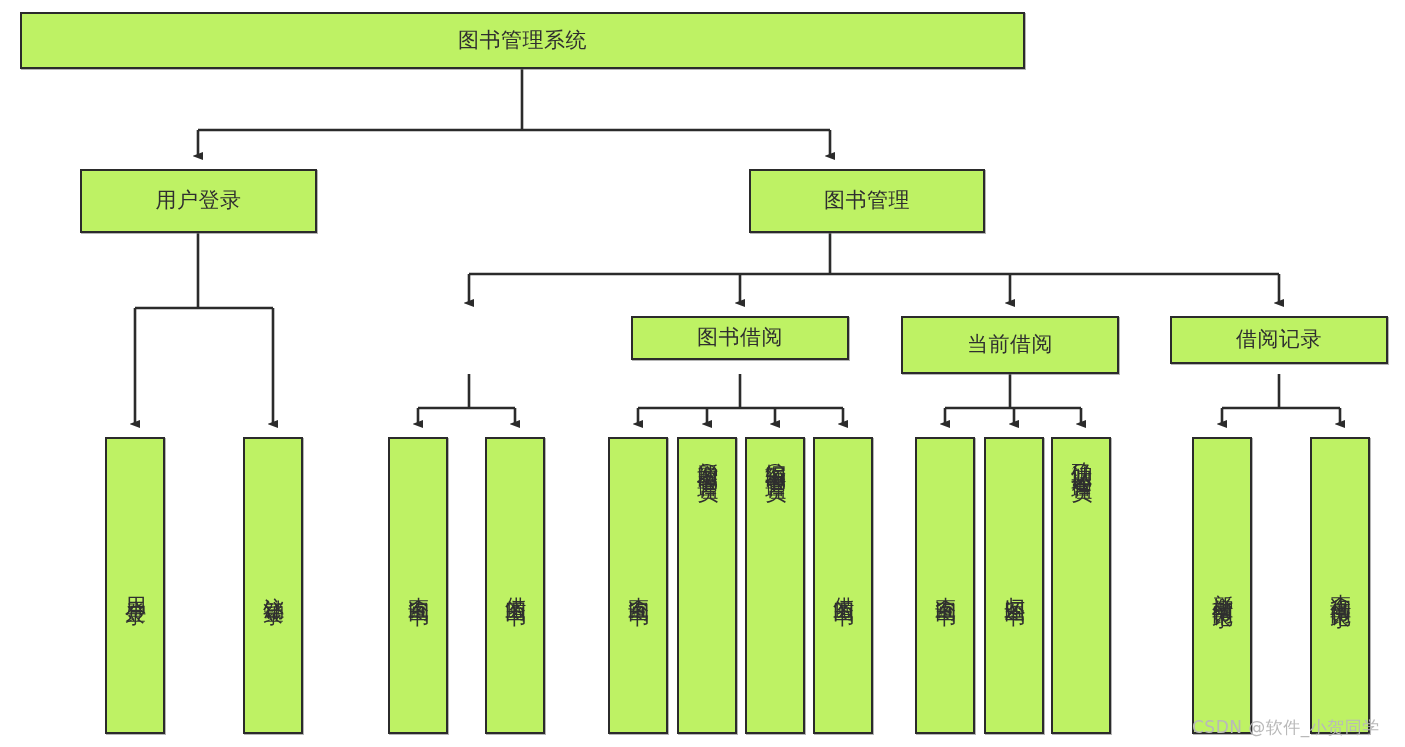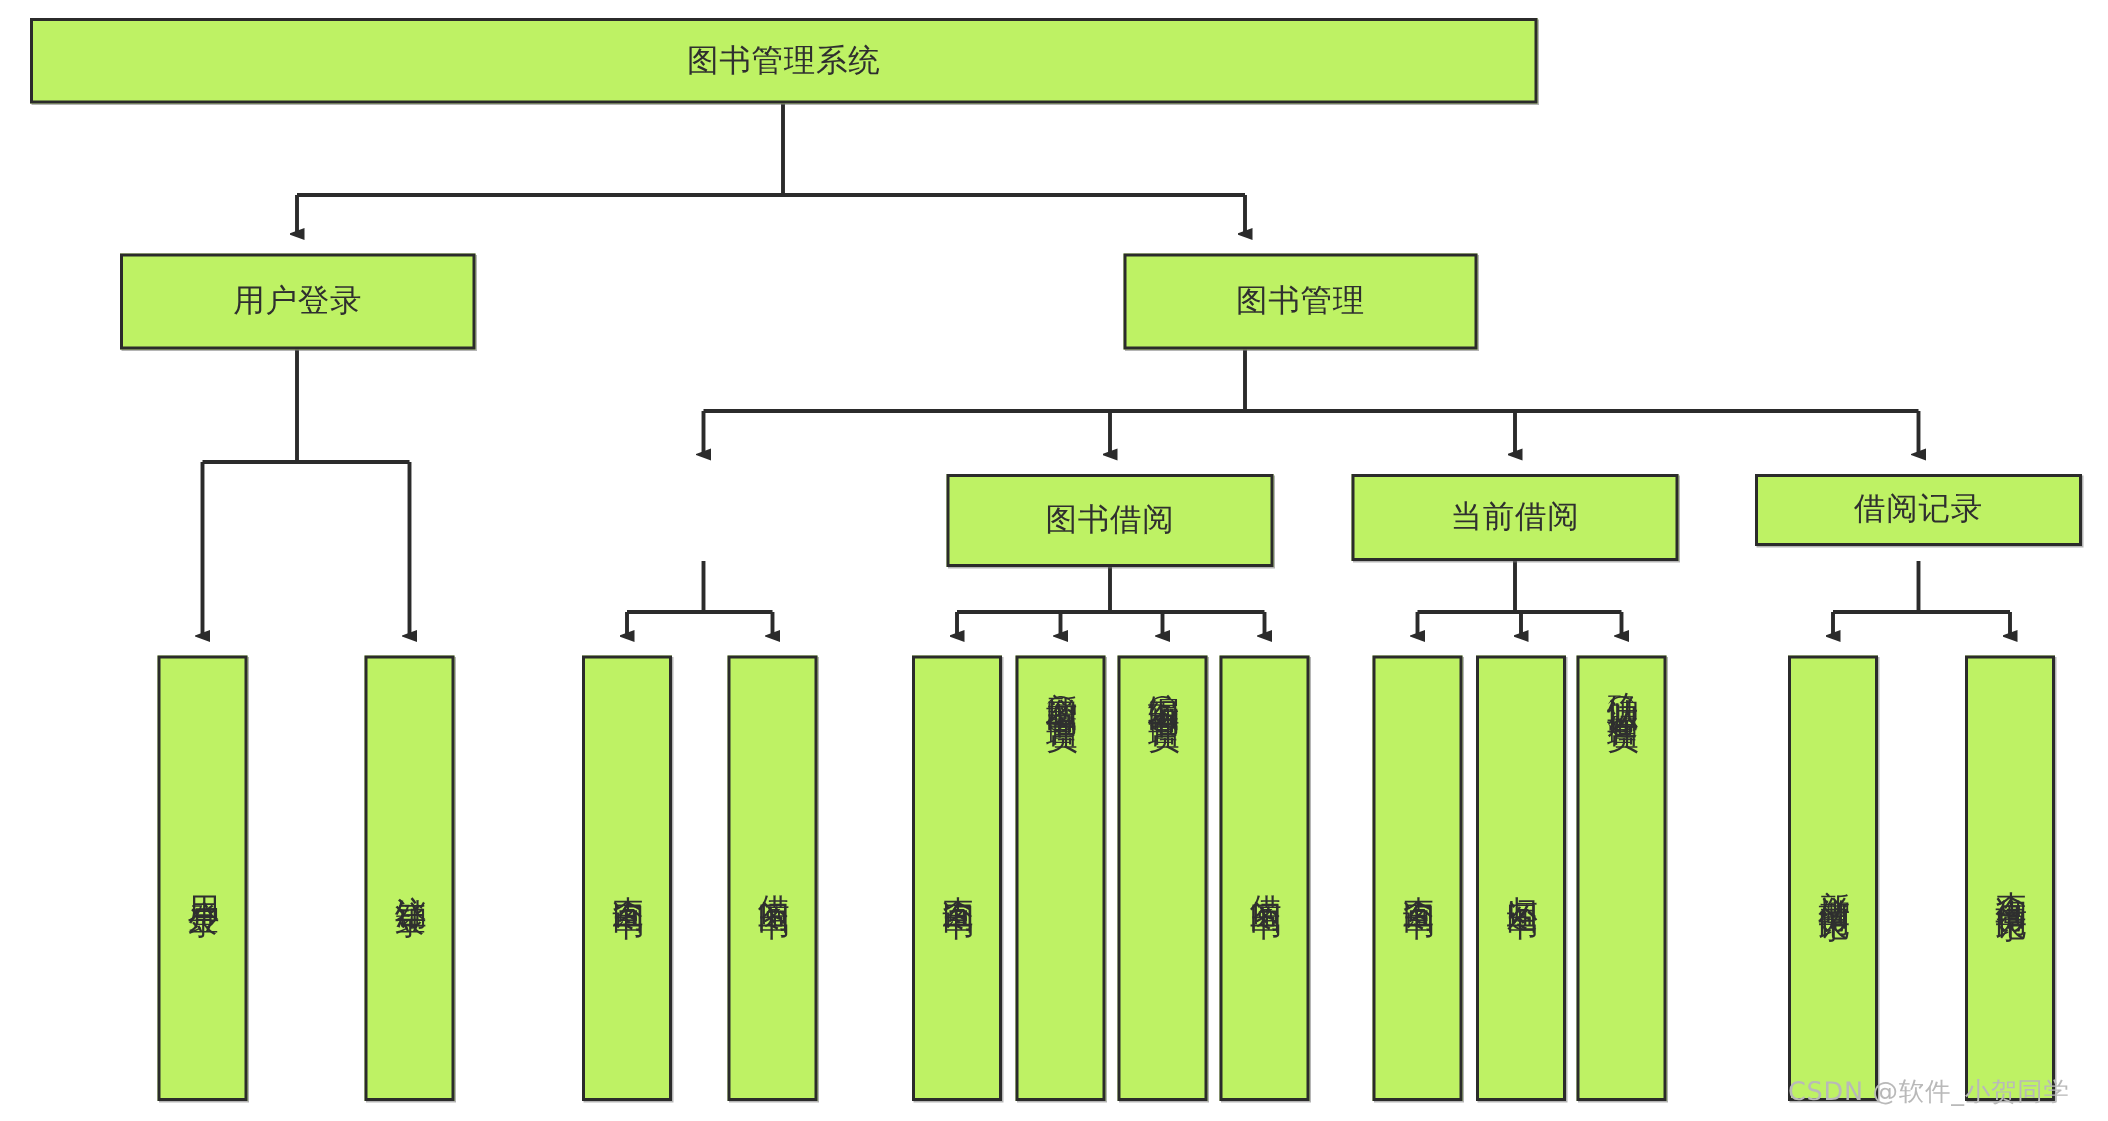--- a/index.html
+++ b/index.html
@@ -128,21 +128,21 @@
     <span class="label">图书管理系统</span>
   </div>
 
   <div class="node" style="left:80px; top:169px; width:237px; height:64px;">
     <span class="label">用户登录</span>
   </div>
   <div class="node" style="left:712px; top:169px; width:236px; height:64px;margin-left:37px;">
     <span class="label">图书管理</span>
   </div>
 
-  <div class="node" style="left:631px; top:316px; width:218px; height:62px;">
+  <div class="node" style="left:631px; top:316px; width:218px; height:44px;">
     <span class="label">图书借阅</span>
   </div>
   <div class="node" style="left:901px; top:316px; width:218px; height:58px;">
     <span class="label">当前借阅</span>
   </div>
   <div class="node" style="left:1170px; top:316px; width:218px; height:48px;">
     <span class="label">借阅记录</span>
   </div>
 
   <div class="node vertical centered" style="left:105px; top:437px; width:60px; height:297px;">

